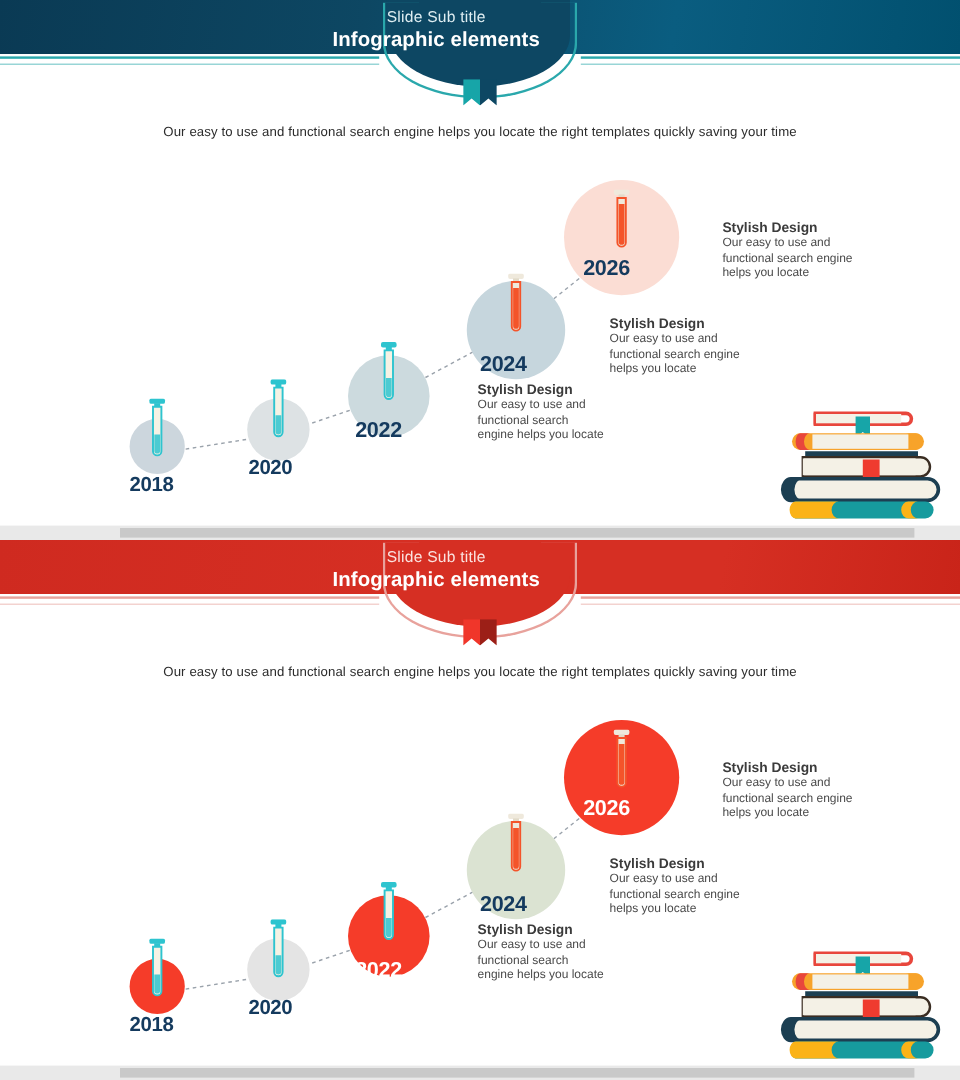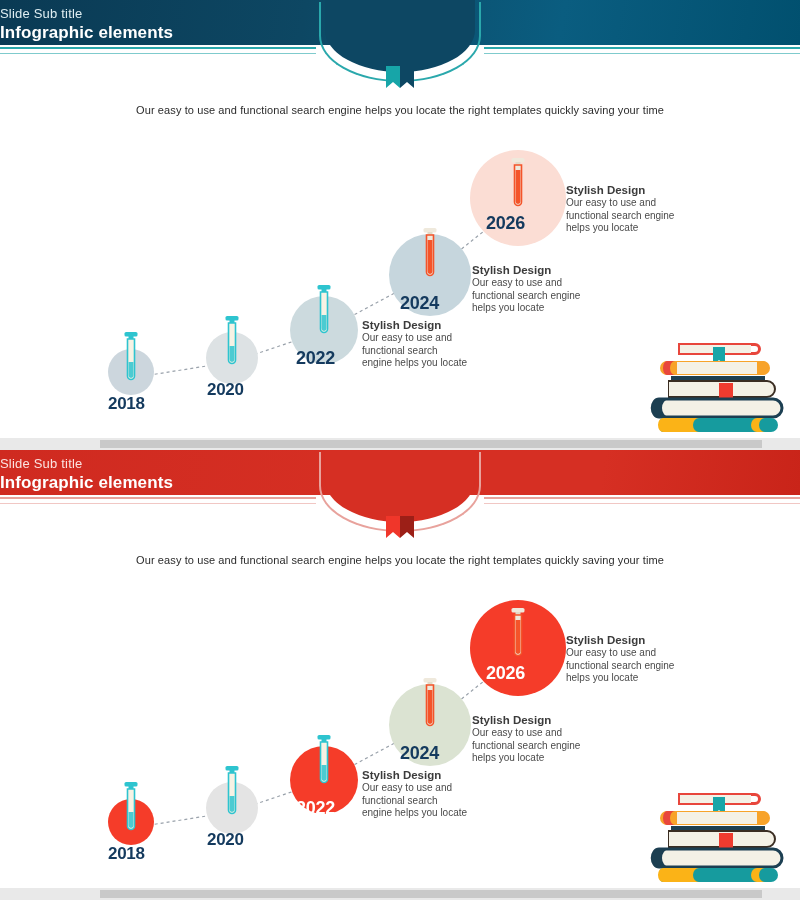--- a/index.html
+++ b/index.html
@@ -42,40 +42,40 @@
   
   .hairline { position:absolute; top:47px; height:2px; width:316px; }
   .hairline.l { left:0; } .hairline.r { right:0; }
   #panel-teal .hairline { background:#2aa8ac; }
   #panel-red  .hairline { background:#e8a29c; }
   .hairline2 { position:absolute; top:53px; height:1px; width:316px; opacity:.6;}
   .hairline2.l { left:0; } .hairline2.r { right:0; }
   #panel-teal .hairline2 { background:#2aa8ac; }
   #panel-red  .hairline2 { background:#e8a29c; }
 
-  .banner-text { position:absolute; left:0; top:6px; width:727px; text-align:left; z-index:5; }
+  .banner-text { position:absolute; left:0; top:6px; width:727px; text-align:center; z-index:5; }
   .sub-title { font-size:13px; color:#dfeef2; letter-spacing:.2px; line-height:16px; }
   #panel-red .sub-title { color:#fbe3e0; }
   .main-title { font-size:17px; font-weight:bold; color:#ffffff; line-height:21px; letter-spacing:.1px; }
 
   
   .ribbon { position:absolute; left:50%; transform:translateX(-50%); top:66px; width:28px; height:22px; z-index:4; }
 
   
   .lead { position:absolute; left:0; top:104px; width:800px; text-align:center;
           font-size:11px; color:#2b2b2b; letter-spacing:.1px; }
 
   
   .timeline { position:absolute; left:0; top:0; width:800px; height:450px; }
   .tl-svg { position:absolute; left:0; top:0; }
 
   .node { position:absolute; }
   .node .bubble { position:absolute; border-radius:50%; }
   .node .year { position:absolute; font-weight:bold; letter-spacing:-.3px; white-space:nowrap; }
-  .node .stext { position:absolute; white-space:nowrap; }
+  .node .stext { position:absolute; white-space:nowrap;margin-left:36px; }
   .stitle { font-size:11.5px; font-weight:bold; color:#3b3b3b; line-height:14px; }
   .sdesc  { font-size:10px; color:#4a4a4a; line-height:12.5px; }
 
   .tube { position:absolute; }
 
   
   .books { position:absolute; }
 </style>
 </head>
 <body>

